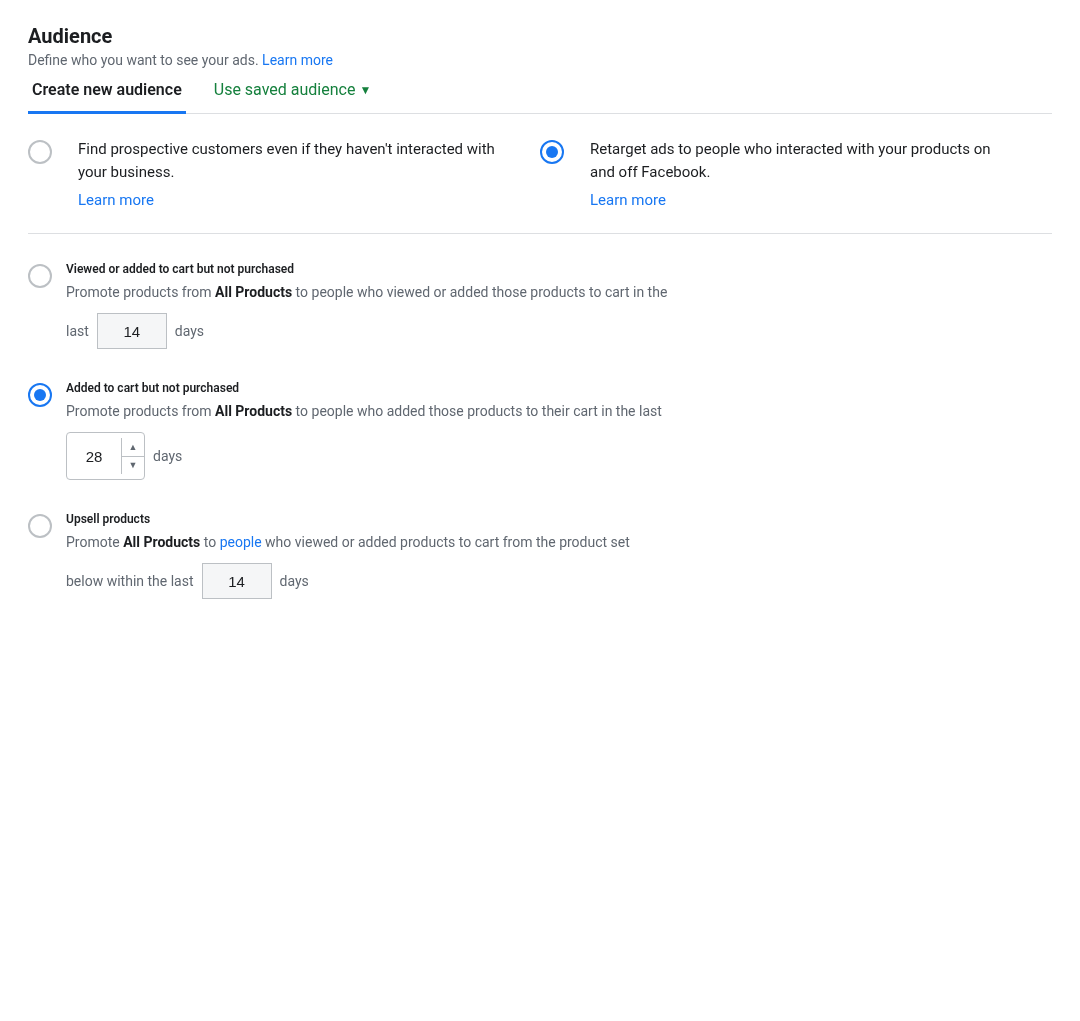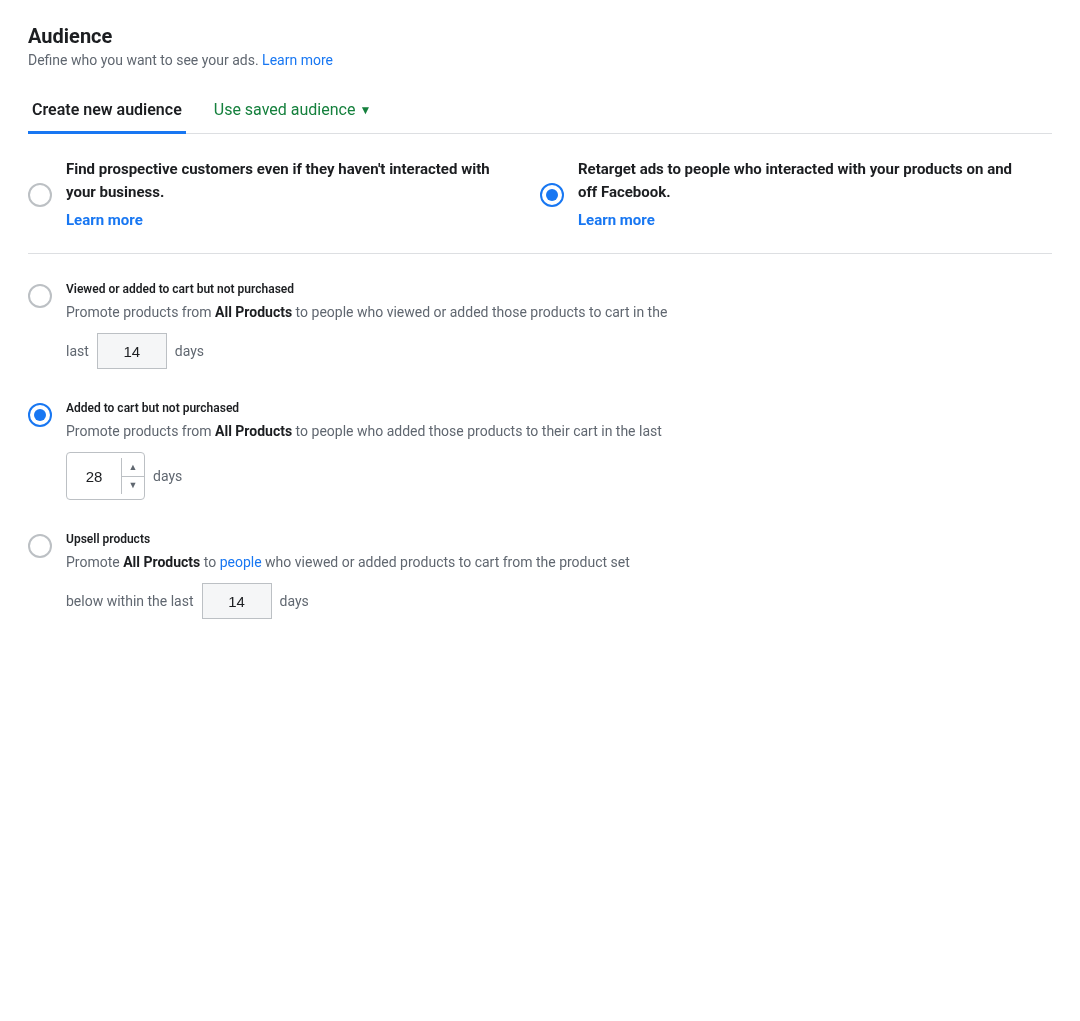--- a/index.html
+++ b/index.html
@@ -6,21 +6,21 @@
     body {
       font-family: -apple-system, BlinkMacSystemFont, 'Segoe UI', Roboto, Arial, sans-serif;
       background: #fff;
       color: #1c1e21;
       font-size: 15px;
       padding: 24px 28px;
       max-width: 1080px;
     }
 
     
-    .page-header { margin-bottom: 20px; }
+    .page-header { }
     .page-title {
       font-size: 20px;
       font-weight: 700;
       color: #1c1e21;
       margin-bottom: 4px;
     }
     .page-subtitle {
       font-size: 14px;
       color: #606770;
     }
@@ -62,25 +62,24 @@
 
     
     .audience-options {
       display: flex;
       gap: 0;
       padding: 24px 0;
       border-bottom: 1px solid #dddfe2;
     }
     .audience-option {
       display: flex;
-      align-items: center;
-      gap: 14px;
+      align-items: flex-start;
+      gap: 26px;
       flex: 1;
       padding-right: 40px;
-      font-weight: bold;
     }
 
     
     .radio-btn {
       width: 24px;
       height: 24px;
       border-radius: 50%;
       border: 2px solid #bcc0c4;
       background: #fff;
       flex-shrink: 0;

